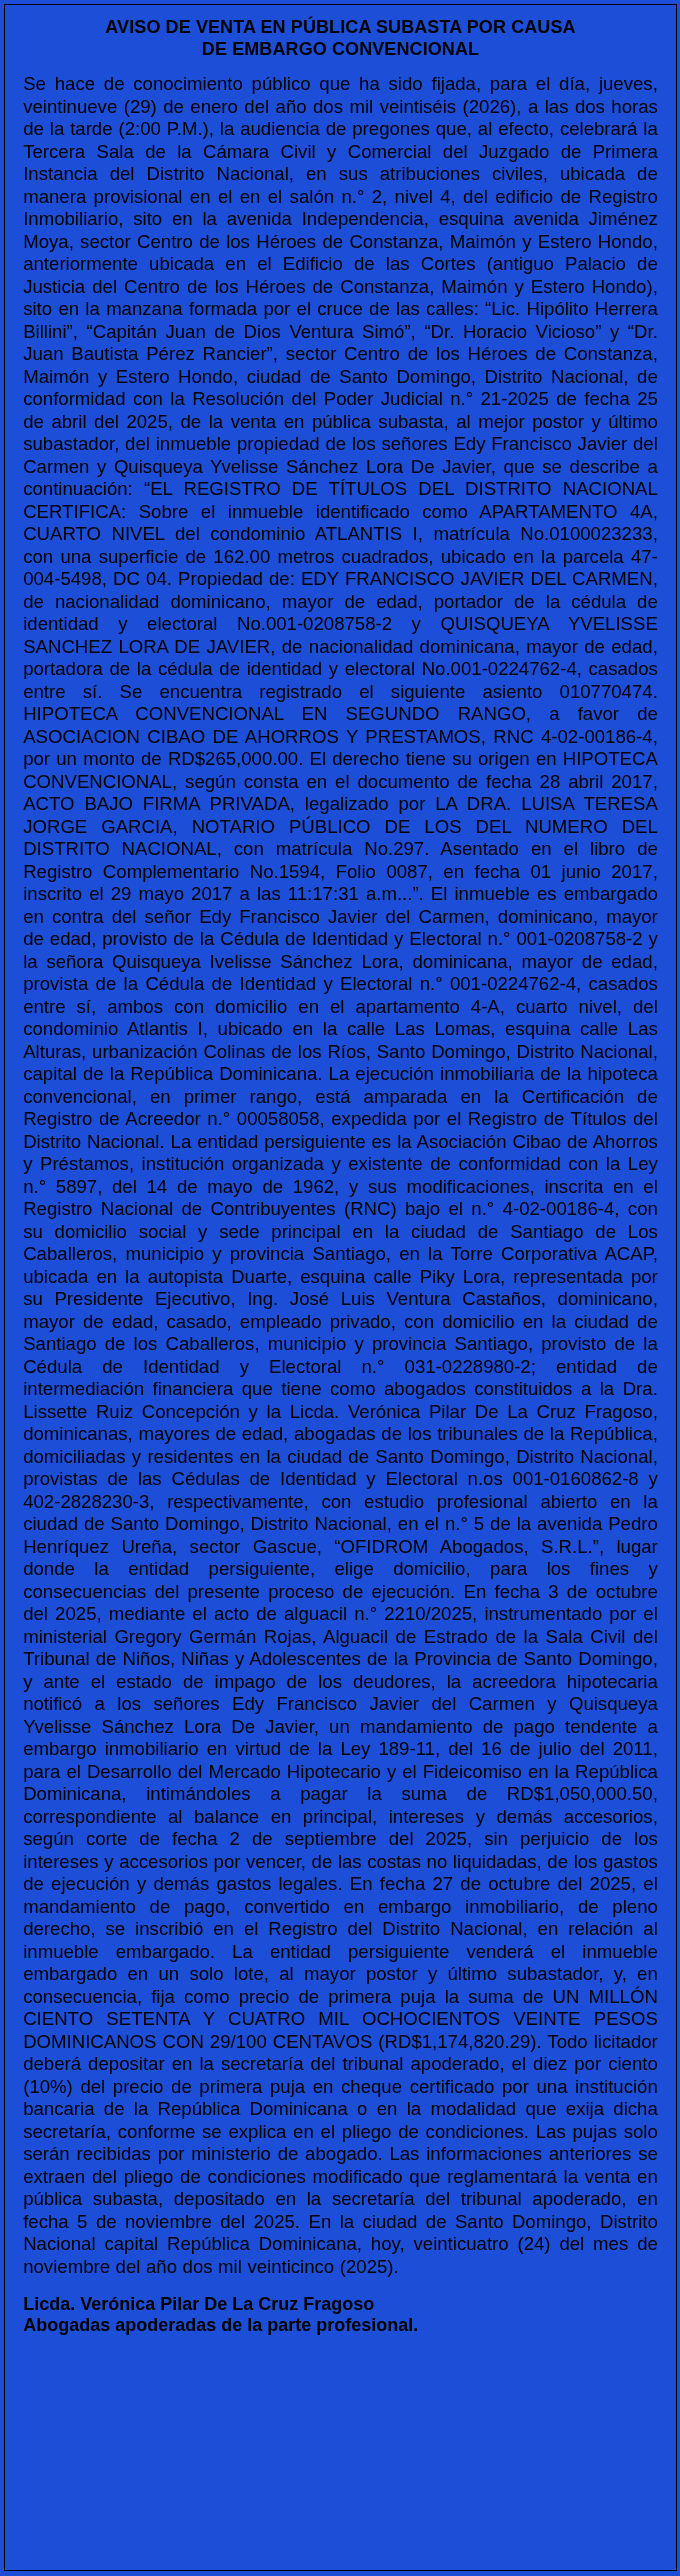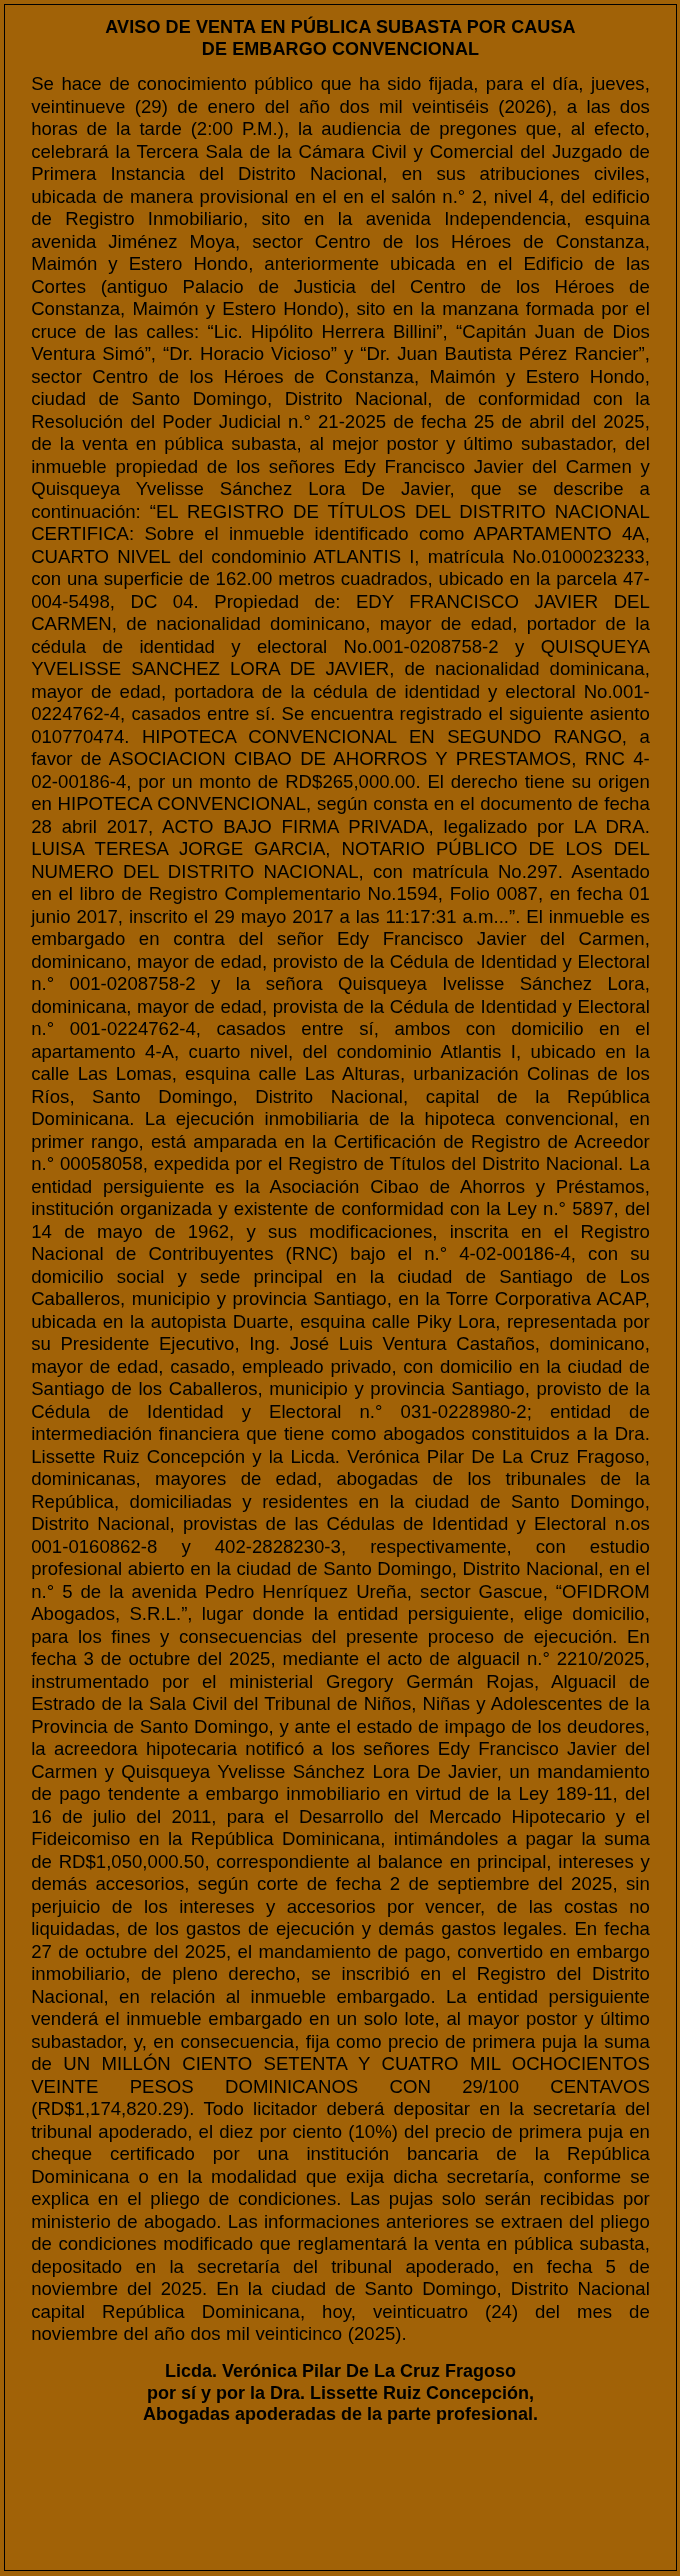--- a/index.html
+++ b/index.html
@@ -4,70 +4,68 @@
 <style>
   html, body {
     margin: 0;
     padding: 0;
     background: #ffffff;
   }
   .page {
     width: 681px;
     min-height: 2576px;
     box-sizing: border-box;
-    background: #a16207;
+    background: #1d4ed8;
     padding: 3.6px;
     font-family: "Liberation Sans", "DejaVu Sans", sans-serif;
     color: #000000;
   }
   .notice-border {
     box-sizing: border-box;
     min-height: 2567px;
     border: 1.4px solid #000000;
     padding: 11.4px 18.6px 17px 18.6px;
   }
   .notice-title {
     margin: 1.4px 0 13px 0;
     text-align: center;
     font-size: 18px;
     line-height: 21.4px;
     font-weight: 700;
     letter-spacing: 0.1px;
   }
   .notice-body {
-    margin: 8px;
+    margin: 0;
     font-size: 18.6px;
     line-height: 22.5px;
     text-align: justify;
     hyphens: auto;
     -webkit-hyphens: auto;
     word-spacing: 0.4px;
   }
   .signature-block {
     margin-top: 15.7px;
-    text-align: center;
     font-size: 18px;
     line-height: 21.4px;
     font-weight: 700;
   }
 </style>
 </head>
 <body>
 
 <div class="page">
   <div class="notice-border">
 
     <h1 class="notice-title">
       <span>AVISO DE VENTA EN PÚBLICA SUBASTA POR CAUSA</span><br>
       <span>DE EMBARGO CONVENCIONAL</span>
     </h1>
 
     <p class="notice-body" lang="es">Se hace de conocimiento público que ha sido fijada, para el día, jueves, veintinueve (29) de enero del año dos mil veintiséis (2026), a las dos horas de la tarde (2:00 P.M.), la audiencia de pregones que, al efecto, celebrará la Tercera Sala de la Cámara Civil y Comercial del Juzgado de Primera Instancia del Distrito Nacional, en sus atribuciones civiles, ubicada de manera provisional en el en el salón n.° 2, nivel 4, del edificio de Registro Inmobiliario, sito en la avenida Independencia, esquina avenida Jiménez Moya, sector Centro de los Héroes de Constanza, Maimón y Estero Hondo, anteriormente ubicada en el Edificio de las Cortes (antiguo Palacio de Justicia del Centro de los Héroes de Constanza, Maimón y Estero Hondo), sito en la manzana formada por el cruce de las calles: “Lic. Hipólito Herrera Billini”, “Capitán Juan de Dios Ventura Simó”, “Dr. Horacio Vicioso” y “Dr. Juan Bautista Pérez Rancier”, sector Centro de los Héroes de Constanza, Maimón y Estero Hondo, ciudad de Santo Domingo, Distrito Nacional, de conformidad con la Resolución del Poder Judicial n.° 21-2025 de fecha 25 de abril del 2025, de la venta en pública subasta, al mejor postor y último subastador, del inmueble propiedad de los señores Edy Francisco Javier del Carmen y Quisqueya Yvelisse Sánchez Lora De Javier, que se describe a continuación: “EL REGISTRO DE TÍTULOS DEL DISTRITO NACIONAL CERTIFICA: Sobre el inmueble identificado como APARTAMENTO 4A, CUARTO NIVEL del condominio ATLANTIS I, matrícula No.0100023233, con una superficie de 162.00 metros cuadrados, ubicado en la parcela 47-004-5498, DC 04. Propiedad de: EDY FRANCISCO JAVIER DEL CARMEN, de nacionalidad dominicano, mayor de edad, portador de la cédula de identidad y electoral No.001-0208758-2 y QUISQUEYA YVELISSE SANCHEZ LORA DE JAVIER, de nacionalidad dominicana, mayor de edad, portadora de la cédula de identidad y electoral No.001-0224762-4, casados entre sí. Se encuentra registrado el siguiente asiento 010770474. HIPOTECA CONVENCIONAL EN SEGUNDO RANGO, a favor de ASOCIACION CIBAO DE AHORROS Y PRESTAMOS, RNC 4-02-00186-4, por un monto de RD$265,000.00. El derecho tiene su origen en HIPOTECA CONVENCIONAL, según consta en el documento de fecha 28 abril 2017, ACTO BAJO FIRMA PRIVADA, legalizado por LA DRA. LUISA TERESA JORGE GARCIA, NOTARIO PÚBLICO DE LOS DEL NUMERO DEL DISTRITO NACIONAL, con matrícula No.297. Asentado en el libro de Registro Complementario No.1594, Folio 0087, en fecha 01 junio 2017, inscrito el 29 mayo 2017 a las 11:17:31 a.m...”. El inmueble es embargado en contra del señor Edy Francisco Javier del Carmen, dominicano, mayor de edad, provisto de la Cédula de Identidad y Electoral n.° 001-0208758-2 y la señora Quisqueya Ivelisse Sánchez Lora, dominicana, mayor de edad, provista de la Cédula de Identidad y Electoral n.° 001-0224762-4, casados entre sí, ambos con domicilio en el apartamento 4-A, cuarto nivel, del condominio Atlantis I, ubicado en la calle Las Lomas, esquina calle Las Alturas, urbanización Colinas de los Ríos, Santo Domingo, Distrito Nacional, capital de la República Dominicana. La ejecución inmobiliaria de la hipoteca convencional, en primer rango, está amparada en la Certificación de Registro de Acreedor n.° 00058058, expedida por el Registro de Títulos del Distrito Nacional. La entidad persiguiente es la Asociación Cibao de Ahorros y Préstamos, institución organizada y existente de conformidad con la Ley n.° 5897, del 14 de mayo de 1962, y sus modificaciones, inscrita en el Registro Nacional de Contribuyentes (RNC) bajo el n.° 4-02-00186-4, con su domicilio social y sede principal en la ciudad de Santiago de Los Caballeros, municipio y provincia Santiago, en la Torre Corporativa ACAP, ubicada en la autopista Duarte, esquina calle Piky Lora, representada por su Presidente Ejecutivo, Ing. José Luis Ventura Castaños, dominicano, mayor de edad, casado, empleado privado, con domicilio en la ciudad de Santiago de los Caballeros, municipio y provincia Santiago, provisto de la Cédula de Identidad y Electoral n.° 031-0228980-2; entidad de intermediación financiera que tiene como abogados constituidos a la Dra. Lissette Ruiz Concepción y la Licda. Verónica Pilar De La Cruz Fragoso, dominicanas, mayores de edad, abogadas de los tribunales de la República, domiciliadas y residentes en la ciudad de Santo Domingo, Distrito Nacional, provistas de las Cédulas de Identidad y Electoral n.os 001-0160862-8 y 402-2828230-3, respectivamente, con estudio profesional abierto en la ciudad de Santo Domingo, Distrito Nacional, en el n.° 5 de la avenida Pedro Henríquez Ureña, sector Gascue, “OFIDROM Abogados, S.R.L.”, lugar donde la entidad persiguiente, elige domicilio, para los fines y consecuencias del presente proceso de ejecución. En fecha 3 de octubre del 2025, mediante el acto de alguacil n.° 2210/2025, instrumentado por el ministerial Gregory Germán Rojas, Alguacil de Estrado de la Sala Civil del Tribunal de Niños, Niñas y Adolescentes de la Provincia de Santo Domingo, y ante el estado de impago de los deudores, la acreedora hipotecaria notificó a los señores Edy Francisco Javier del Carmen y Quisqueya Yvelisse Sánchez Lora De Javier, un mandamiento de pago tendente a embargo inmobiliario en virtud de la Ley 189-11, del 16 de julio del 2011, para el Desarrollo del Mercado Hipotecario y el Fideicomiso en la República Dominicana, intimándoles a pagar la suma de RD$1,050,000.50, correspondiente al balance en principal, intereses y demás accesorios, según corte de fecha 2 de septiembre del 2025, sin perjuicio de los intereses y accesorios por vencer, de las costas no liquidadas, de los gastos de ejecución y demás gastos legales. En fecha 27 de octubre del 2025, el mandamiento de pago, convertido en embargo inmobiliario, de pleno derecho, se inscribió en el Registro del Distrito Nacional, en relación al inmueble embargado. La entidad persiguiente venderá el inmueble embargado en un solo lote, al mayor postor y último subastador, y, en consecuencia, fija como precio de primera puja la suma de UN MILLÓN CIENTO SETENTA Y CUATRO MIL OCHOCIENTOS VEINTE PESOS DOMINICANOS CON 29/100 CENTAVOS (RD$1,174,820.29). Todo licitador deberá depositar en la secretaría del tribunal apoderado, el diez por ciento (10%) del precio de primera puja en cheque certificado por una institución bancaria de la República Dominicana o en la modalidad que exija dicha secretaría, conforme se explica en el pliego de condiciones. Las pujas solo serán recibidas por ministerio de abogado. Las informaciones anteriores se extraen del pliego de condiciones modificado que reglamentará la venta en pública subasta, depositado en la secretaría del tribunal apoderado, en fecha 5 de noviembre del 2025. En la ciudad de Santo Domingo, Distrito Nacional capital República Dominicana, hoy, veinticuatro (24) del mes de noviembre del año dos mil veinticinco (2025).</p>
 
     <div class="signature-block">
       <div>Licda. Verónica Pilar De La Cruz Fragoso</div>
-      <div>por sí y por la Dra. Lissette Ruiz Concepción,</div>
       <div>Abogadas apoderadas de la parte profesional.</div>
     </div>
 
   </div>
 </div>
 
 
 </body></html>

